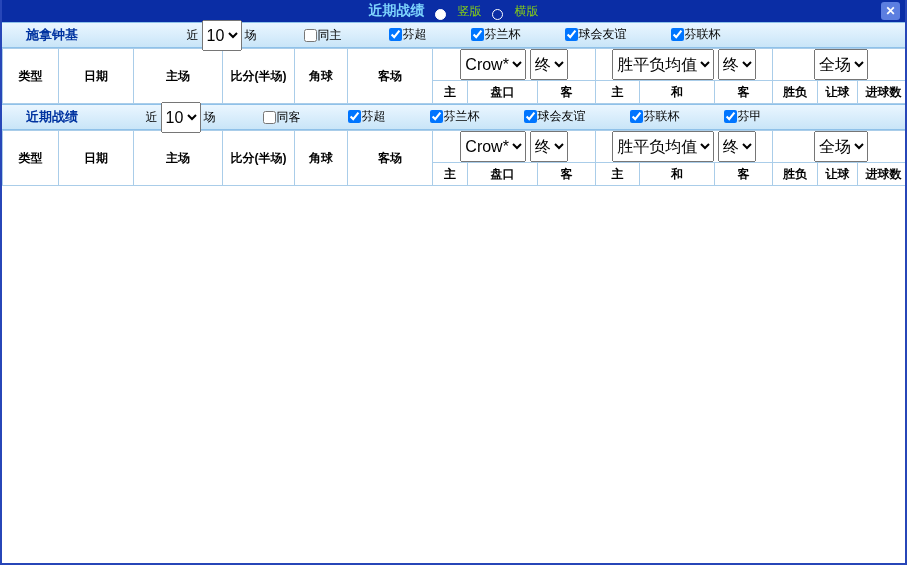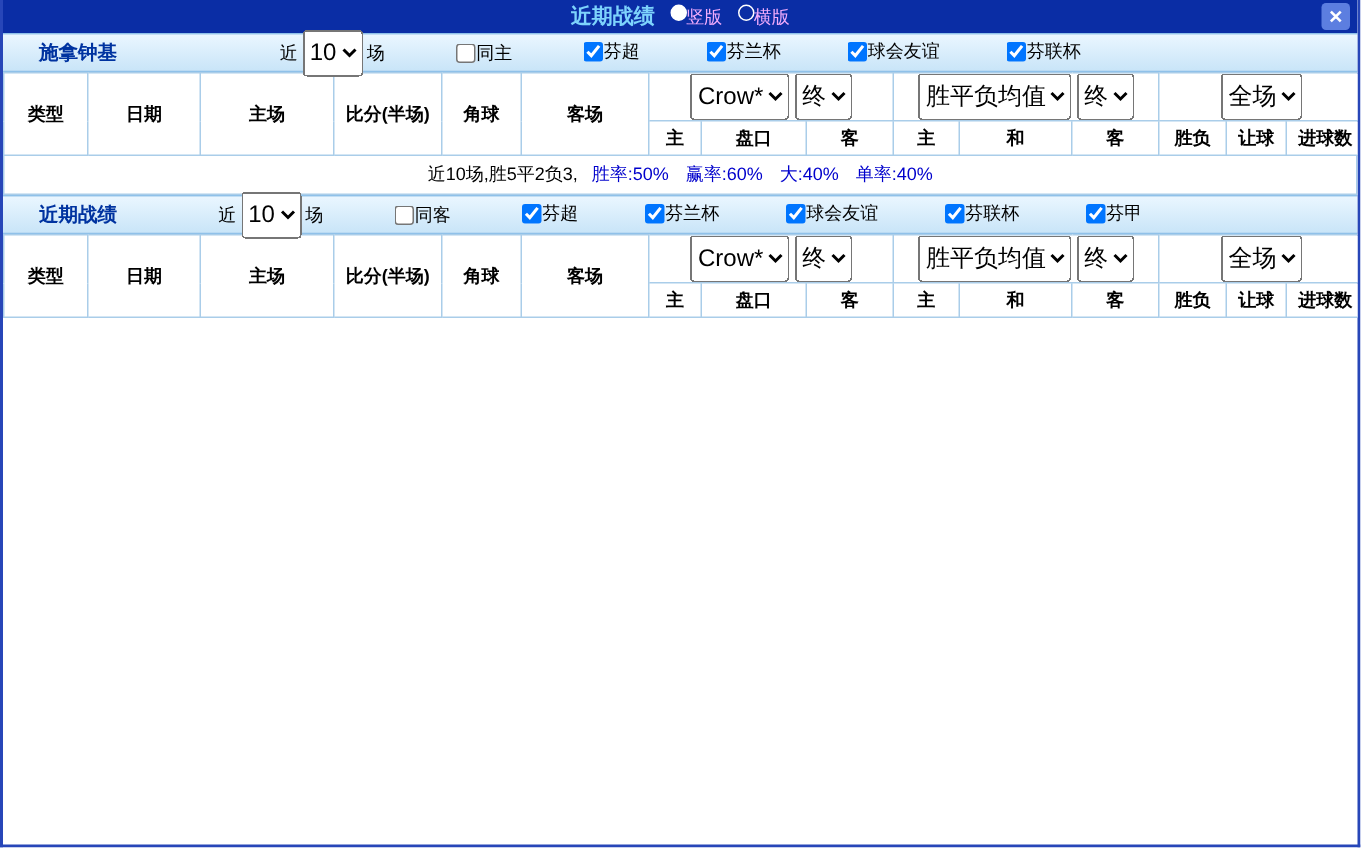--- a/index.html
+++ b/index.html
@@ -9,21 +9,21 @@
     border: 2px solid #2746b8; border-top: none;
     font-family: "Liberation Sans", sans-serif;
   }
   
   .titlebar {
     height: 22px; background: #0a2da5; color: #fff; font-size: 13px;
     display: flex; align-items: center; justify-content: center; gap: 10px;
     position: relative;
   }
   .titlebar .title { color: #7dd3fc; font-weight: bold; font-size: 14px; }
-  .radio-lab { display: inline-flex; align-items: flex-start; gap: 0; cursor: pointer; font-size: 12px; color:#f0abfc; }
+  .radio-lab { display: inline-flex; align-items: flex-end; gap: 12px; cursor: pointer; font-size: 12px; color:#84cc16; }
   .radio { width: 11px; height: 11px; border: 1px solid #fff; border-radius: 50%; display: inline-block; background: transparent; }
   .radio.sel { background: #fff; }
   .close-btn {
     position: absolute; right: 5px; top: 2px; width: 19px; height: 18px;
     background: #5c7ee0; color: #fff; font-size: 12px; line-height: 18px;
     text-align: center; border-radius: 3px; cursor: pointer; font-weight: bold;
   }
   
   .section-bar {
     height: 26px; display: flex; align-items: center; position: relative;
@@ -138,24 +138,20 @@
         <th>和</th>
         <th>客</th>
         <th>胜负</th>
         <th>让球</th>
         <th>进球数</th>
       </tr>
     </thead>
     <tbody></tbody>
   </table>
 
-  <div class="summary">
-    <span class="sum-left">近10场,胜5平2负3,</span>
-    <span class="sum-right">胜率:50% 赢率:60% 大:40% 单率:40%</span>
-  </div>
 
   <div class="section-bar">
     <span class="team-name">近期战绩</span>
     <div class="filters">
       <span>近</span>
       <select><option>10</option></select>
       <span>场</span>
       <label class="chk">
         <input type="checkbox" style="">
         <span>同客</span>

